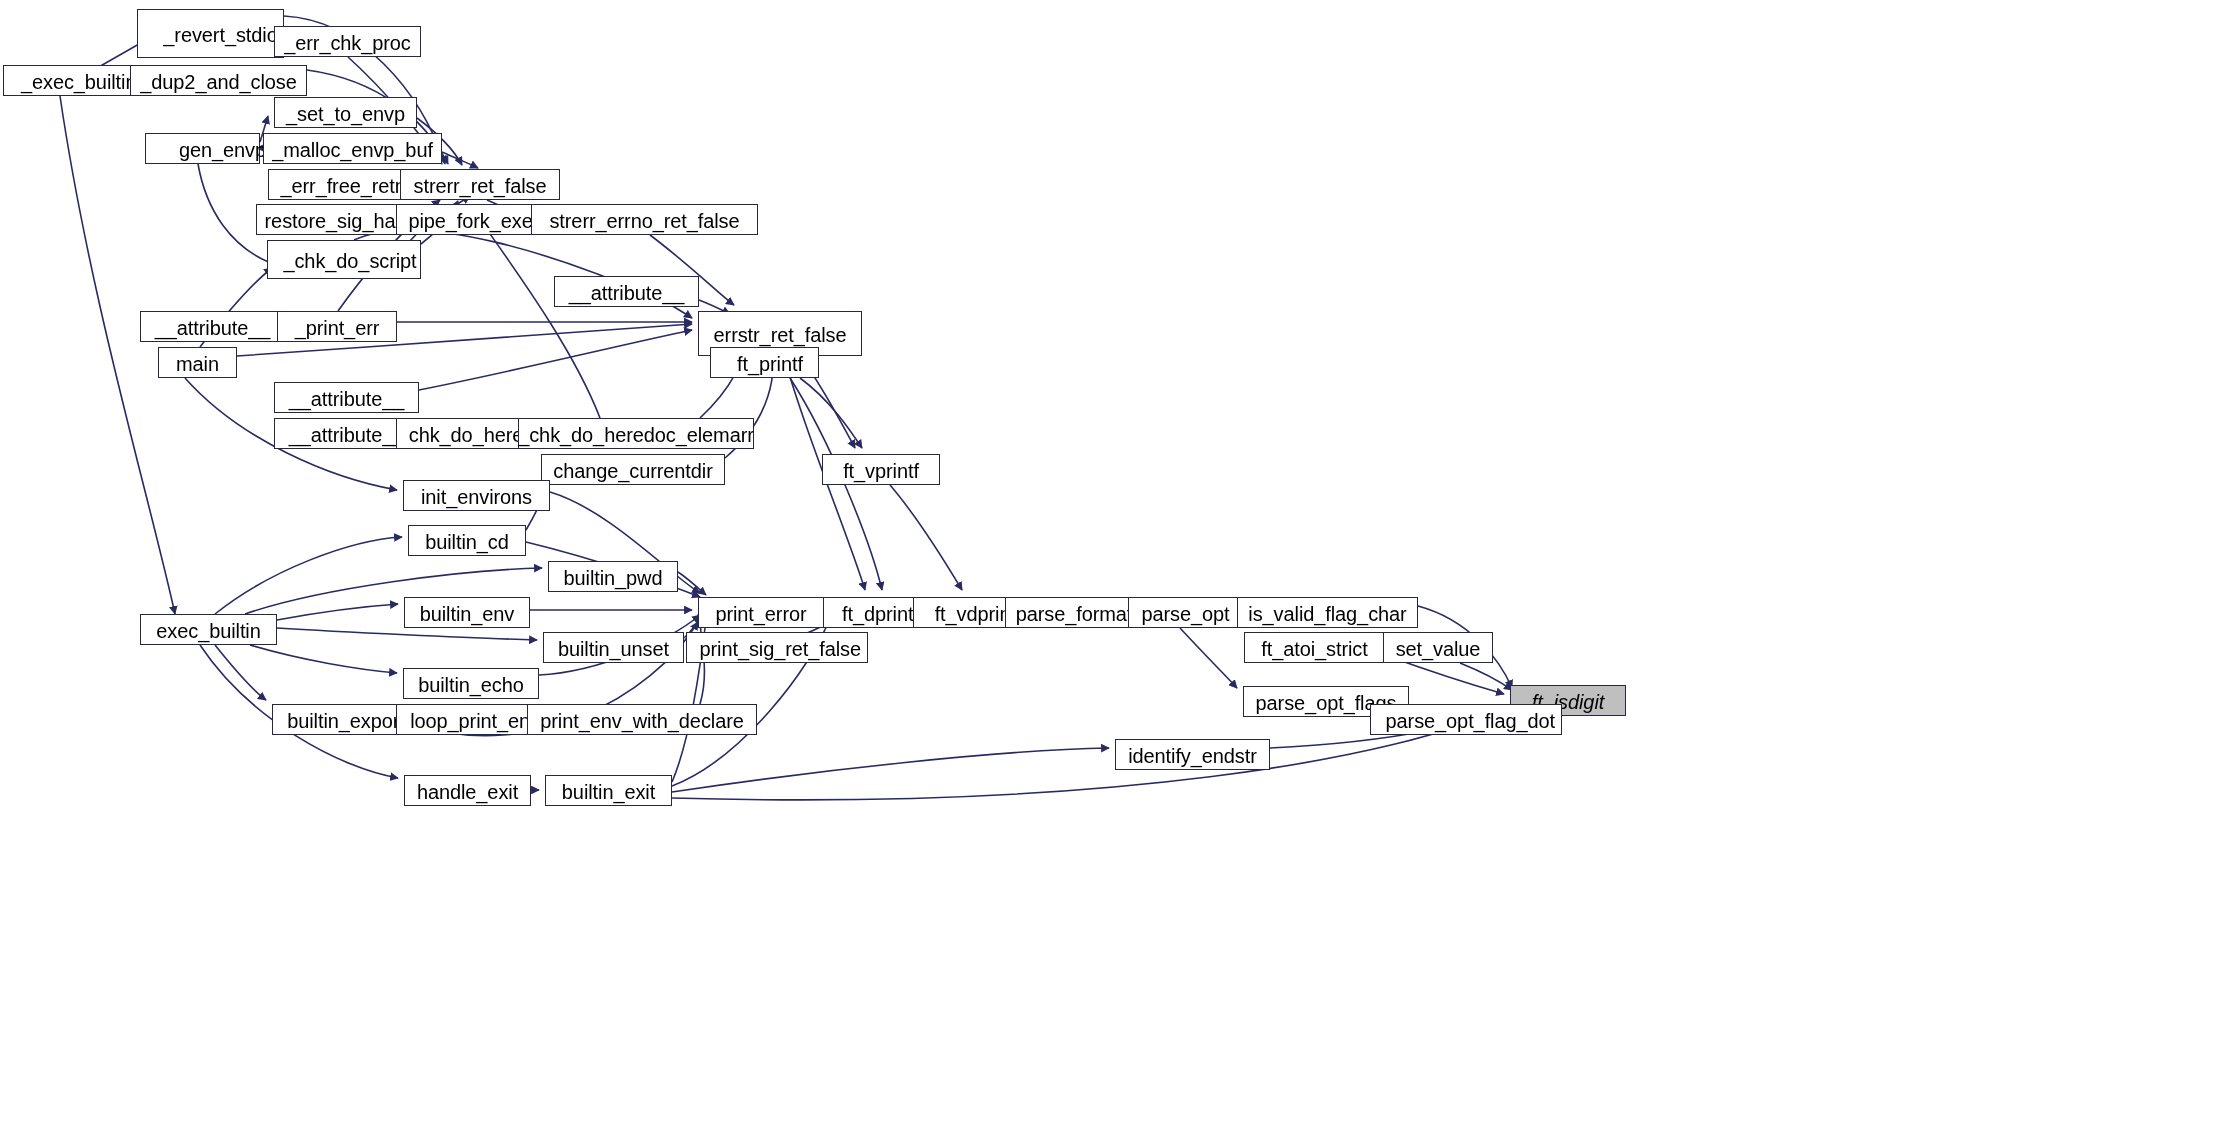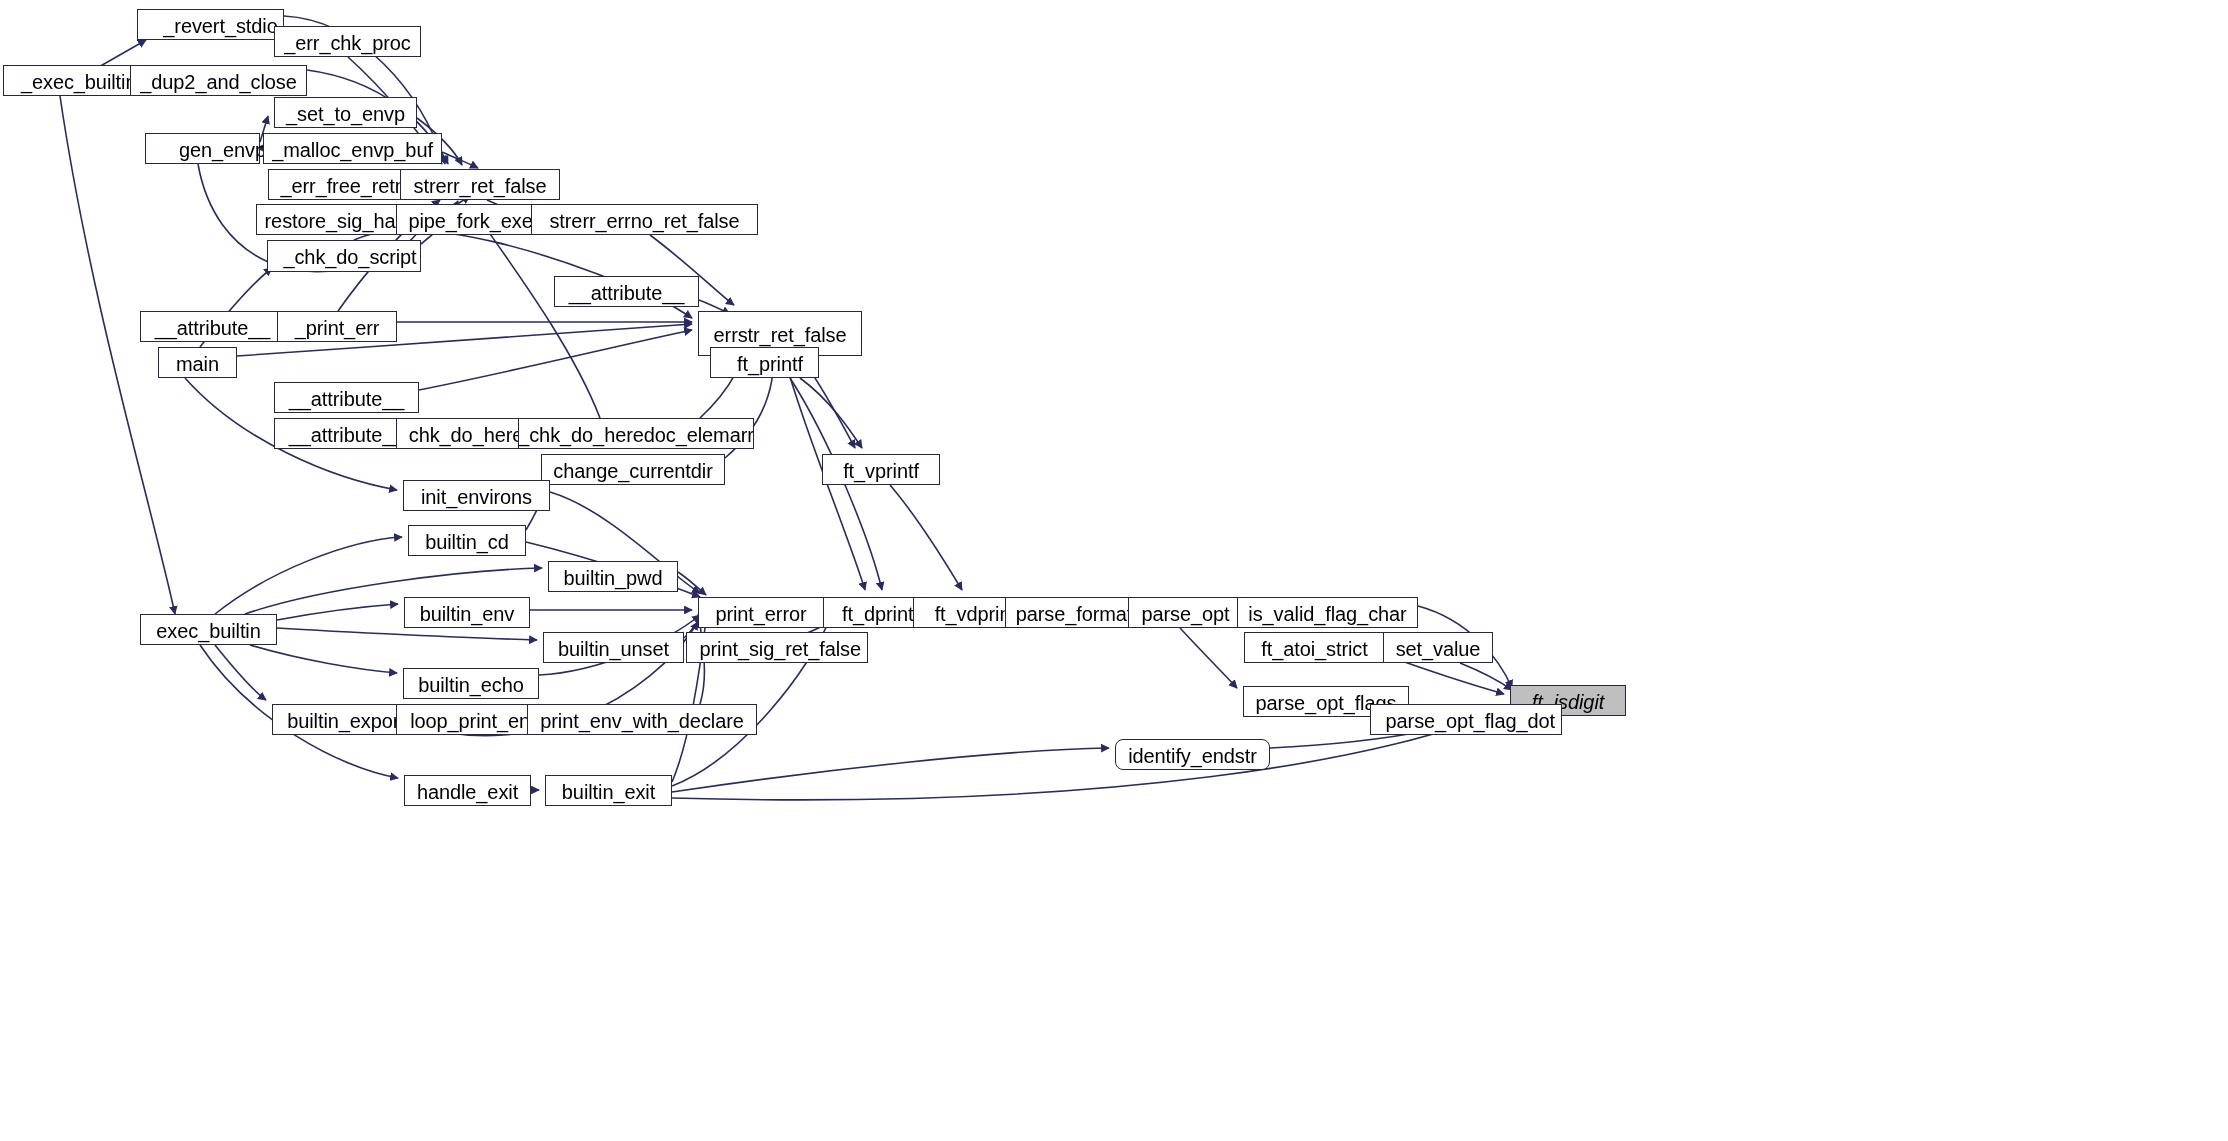--- a/index.html
+++ b/index.html
@@ -213,21 +213,21 @@
         <path d="M 1326,717 C 1394,717 1394,704 1462,704" opacity="0"></path>
         <path d="M 1462,704 C 1515,704 1515,716 1568,716" opacity="0"></path>
         <path d="M 1270,754.5 C 1390,754.5 1390,700.5 1510,700.5" opacity="0"></path>
       </g>
   </svg>
 
   <div id="node-layer">
       <div class="node" style="left: 3px; top: 65px; width: 191px; height: 31px;">
         <span class="lbl">_exec_builtin_red</span>
       </div>
-      <div class="node" style="left: 137px; top: 9px; width: 147px; height: 31px; padding-left: 20px;">
+      <div class="node" style="left: 137px; top: 9px; width: 147px; height: 49px; padding-left: 20px;">
         <span class="lbl">_revert_stdio</span>
       </div>
       <div class="node" style="left: 274px; top: 26px; width: 147px; height: 31px;">
         <span class="lbl">_err_chk_proc</span>
       </div>
       <div class="node" style="left: 130px; top: 65px; width: 177px; height: 31px;">
         <span class="lbl">_dup2_and_close</span>
       </div>
       <div class="node" style="left: 274px; top: 97px; width: 143px; height: 31px;">
         <span class="lbl">_set_to_envp</span>
@@ -246,21 +246,21 @@
       </div>
       <div class="node" style="left: 256px; top: 204px; width: 192px; height: 31px;">
         <span class="lbl">restore_sig_handler</span>
       </div>
       <div class="node" style="left: 396px; top: 204px; width: 159px; height: 31px;">
         <span class="lbl">pipe_fork_exec</span>
       </div>
       <div class="node" style="left: 531px; top: 204px; width: 227px; height: 31px;">
         <span class="lbl">strerr_errno_ret_false</span>
       </div>
-      <div class="node" style="left: 267px; top: 240px; width: 154px; height: 32px; padding-left: 12px;">
+      <div class="node" style="left: 267px; top: 240px; width: 154px; height: 39px; padding-left: 12px;">
         <span class="lbl">_chk_do_script</span>
       </div>
       <div class="node" style="left: 554px; top: 276px; width: 145px; height: 31px;">
         <span class="lbl">__attribute__</span>
       </div>
       <div class="node" style="left: 140px; top: 311px; width: 145px; height: 31px;">
         <span class="lbl">__attribute__</span>
       </div>
       <div class="node" style="left: 277px; top: 311px; width: 120px; height: 31px;">
         <span class="lbl">_print_err</span>
@@ -351,21 +351,21 @@
       </div>
       <div class="node" style="left: 527px; top: 704px; width: 230px; height: 31px;">
         <span class="lbl">print_env_with_declare</span>
       </div>
       <div class="node" style="left: 1243px; top: 686px; width: 166px; height: 31px;">
         <span class="lbl">parse_opt_flags</span>
       </div>
       <div class="node" style="left: 1370px; top: 704px; width: 192px; height: 31px; justify-content: flex-end;">
         <span class="lbl">parse_opt_flag_dot</span>
       </div>
-      <div class="node" style="left: 1115px; top: 739px; width: 155px; height: 31px; border-radius: 8px;">
+      <div class="node" style="left: 1115px; top: 739px; width: 155px; height: 31px;">
         <span class="lbl">identify_endstr</span>
       </div>
       <div class="node" style="left: 404px; top: 775px; width: 127px; height: 31px;">
         <span class="lbl">handle_exit</span>
       </div>
       <div class="node" style="left: 545px; top: 775px; width: 127px; height: 31px;">
         <span class="lbl">builtin_exit</span>
       </div>
     </div>
 

